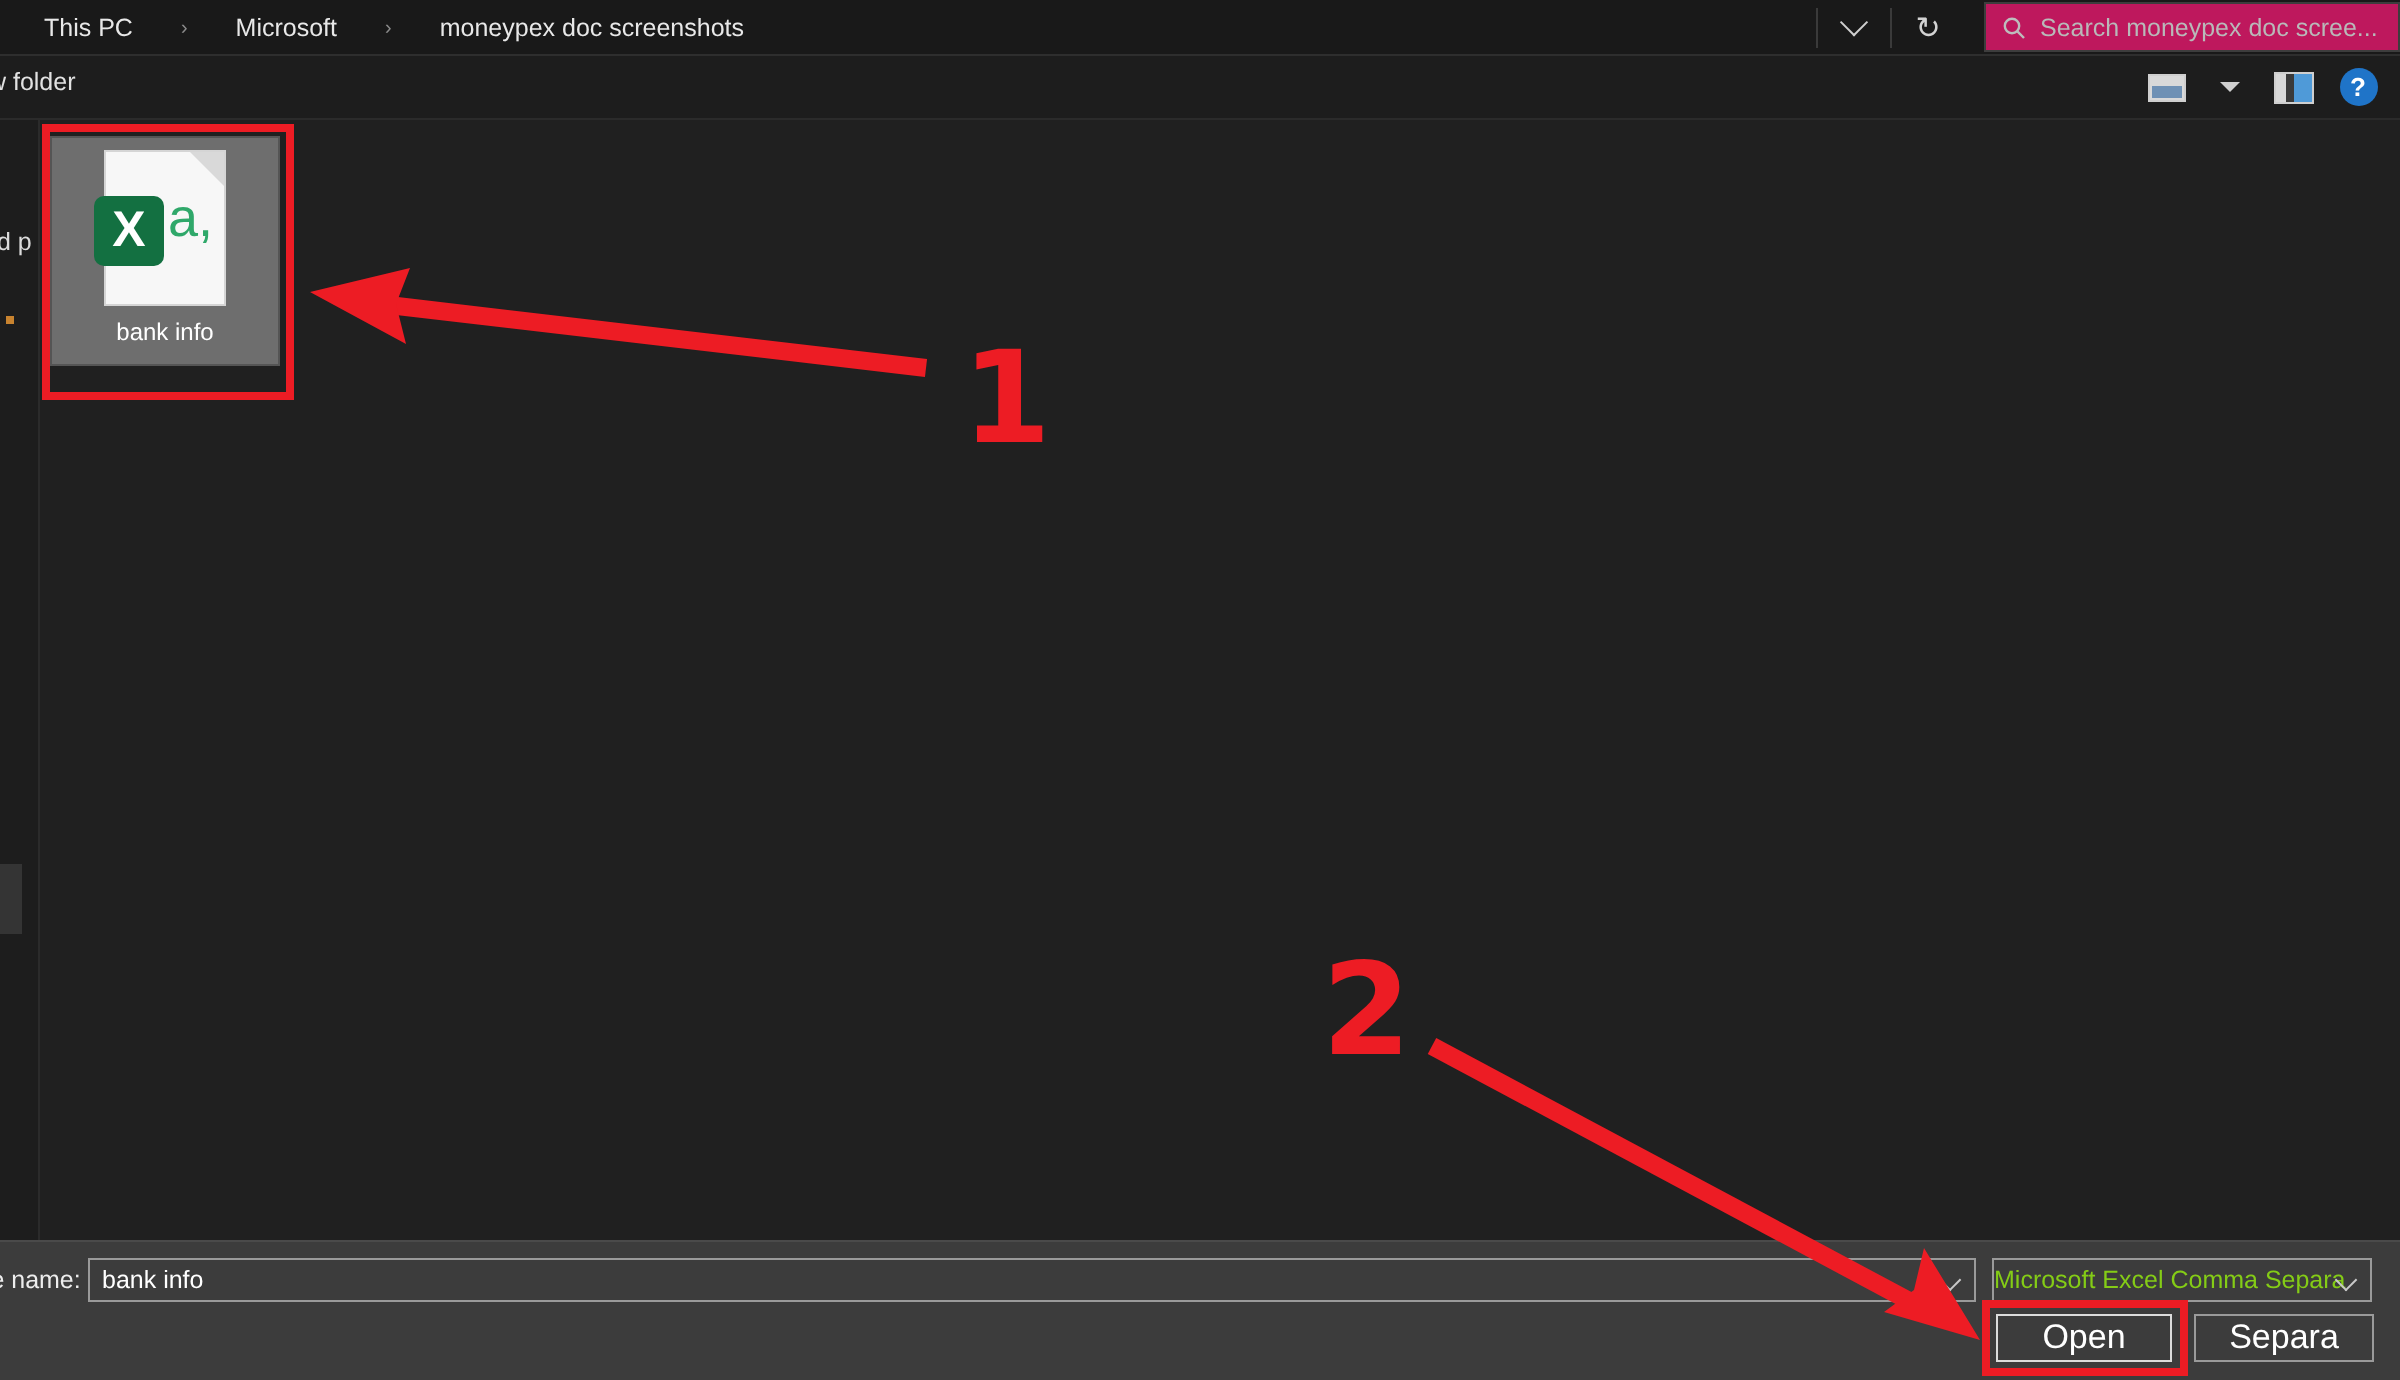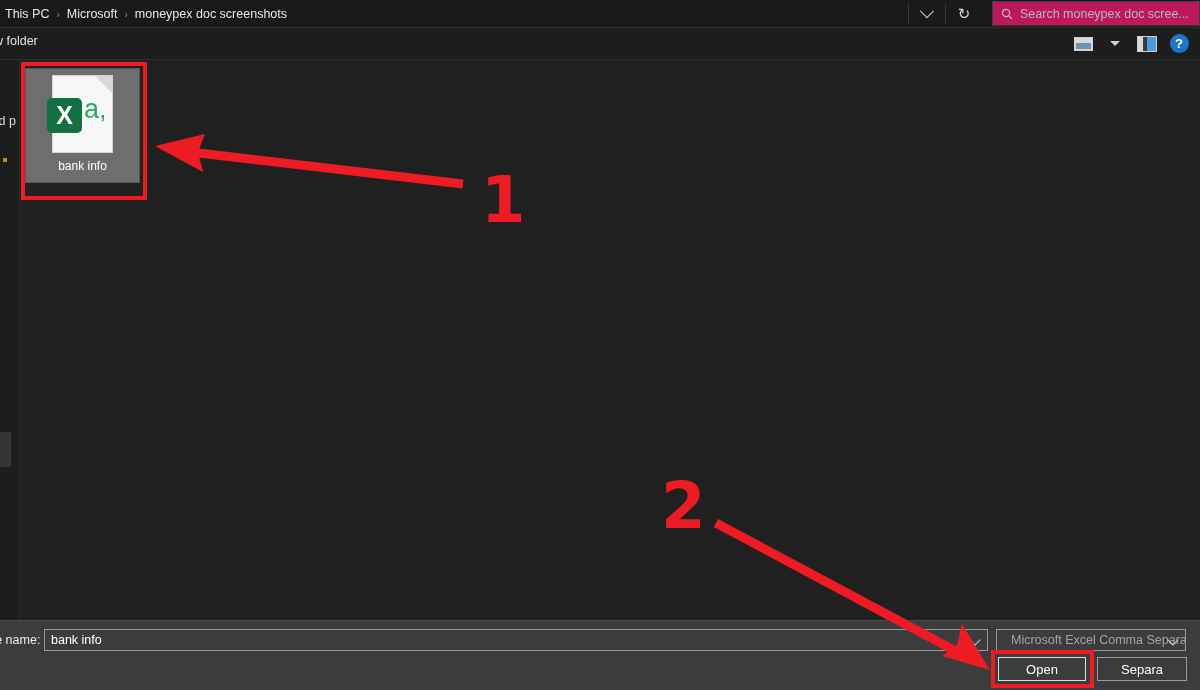--- a/index.html
+++ b/index.html
@@ -29,21 +29,21 @@
     position: absolute;
     left: 0; top: 0;
     height: 27px;
     display: flex;
     align-items: center;
     font-size: 12.5px;
     color: #e8e8e8;
     white-space: nowrap;
   }
   .crumb {
-    padding: 2px 5px;
+    padding: 2px 22px;
     color: #e8e8e8;
   }
   .crumb-sep {
     color: #8a8a8a;
     font-size: 10px;
     padding: 0 2px;
     transform: translateY(1px);
   }
   .addr-right {
     position: absolute;
@@ -300,36 +300,36 @@
   }
   .ftype {
     position: absolute;
     left: 996px; top: 629px;
     width: 190px; height: 22px;
     background: #3c3c3c;
     border: 1px solid #9a9a9a;
     box-sizing: border-box;
     display: flex;
     align-items: center;
-    padding-left: 14px;
-    font-size: 12.5px;
-    color: #a3a3a3;
+    padding-left: 0;
+    font-size: 12.5px;
+    color: #84cc16;
     white-space: nowrap;
     overflow: hidden;
   }
   .btn {
     position: absolute;
     height: 24px;
     background: #3c3c3c;
     border: 1px solid #9a9a9a;
     box-sizing: border-box;
     display: flex;
     align-items: center;
     justify-content: center;
-    font-size: 13px;
+    font-size: 17px;
     color: #ffffff;
   }
   .btn-open {
     left: 998px; top: 657px;
     width: 88px;
     outline: 1px solid #3c3c3c;
     outline-offset: -3px;
     border-color: #dcdcdc;
   }
   .btn-cancel {

